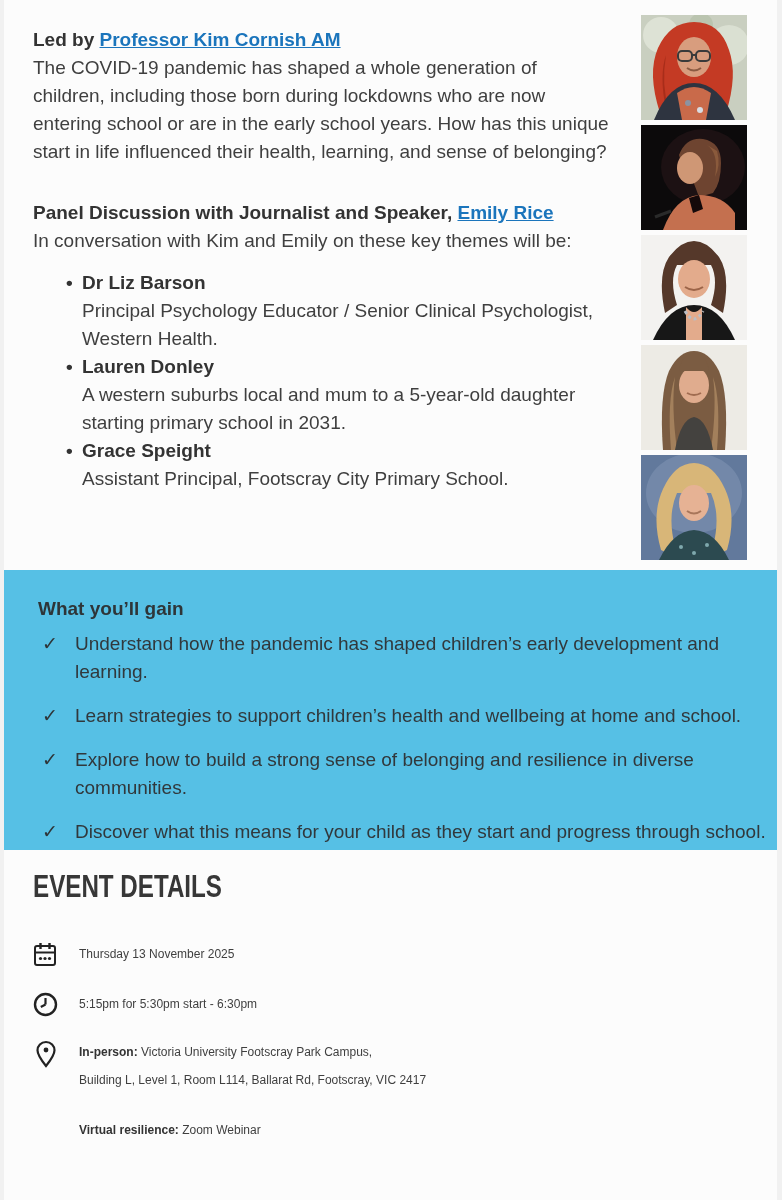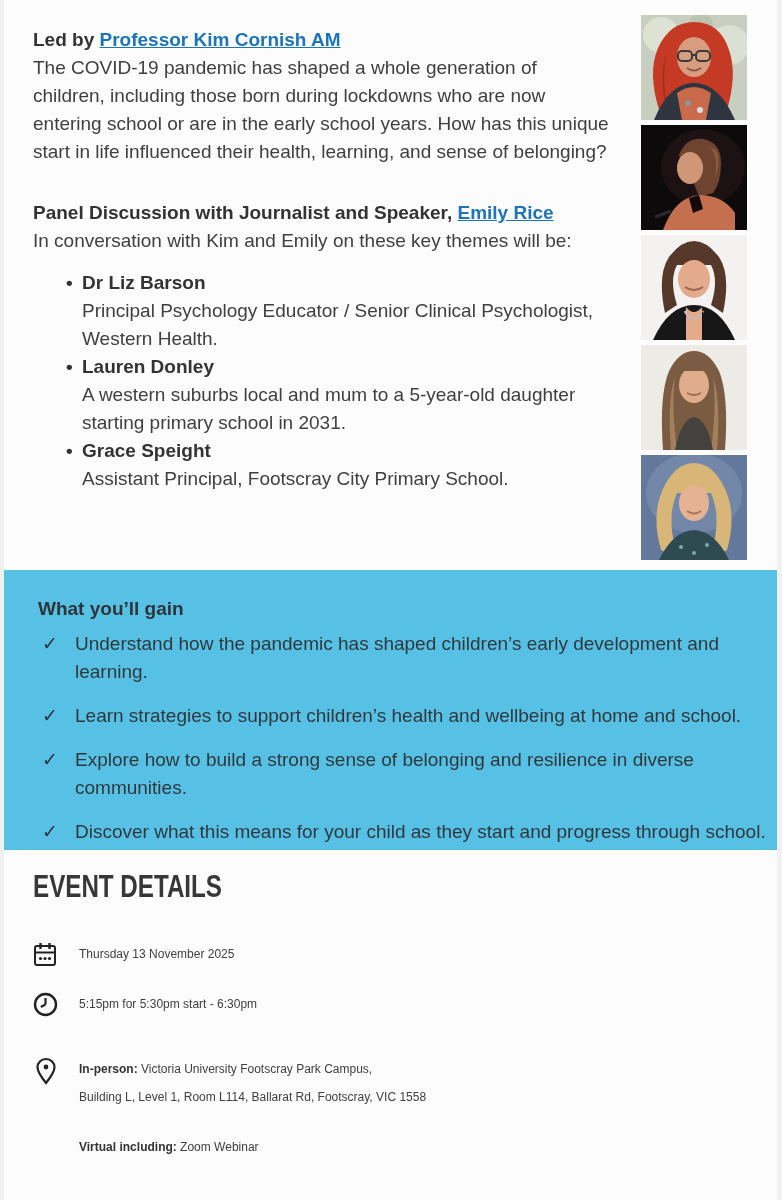--- a/index.html
+++ b/index.html
@@ -82,21 +82,21 @@
     font-size: 31px; line-height: 34px;
     font-weight: 700; color: #373737;
     letter-spacing: 0px;
     transform: scaleX(0.78);
     transform-origin: left center;
     white-space: nowrap;
   }
   .event-row { display: flex; font-size: 12px; line-height: 28px; }
   .row-date  { margin-top: 36px; }
   .row-time  { margin-top: 22px; }
-  .row-loc   { margin-top: 37px; }
+  .row-loc   { margin-top: 20px; }
   .row-virtual { margin-top: 22px; }
   .icon-col { flex: 0 0 46px; padding-top: 2px; }
   .icon-col svg { display: block; }
 </style>
 </head>
 <body>
 
 <div class="container">
 
   <div class="intro-section">
@@ -279,25 +279,25 @@
       <div class="icon-col">
         <svg width="22" height="29" viewBox="0 0 22 29" style="margin-left:2px">
           <path d="M11 2 C6 2 2.5 5.8 2.5 10.3 C2.5 15.5 11 26 11 26 C11 26 19.5 15.5 19.5 10.3 C19.5 5.8 16 2 11 2 Z" fill="none" stroke="#222" stroke-width="2.2"></path>
           <circle cx="11" cy="10" r="2.4" fill="#222"></circle>
         </svg>
       </div>
       <div>
         <div class="line">
           <span class="bold">In-person:</span><span> Victoria University Footscray Park Campus,</span>
         </div>
-        <div class="line">Building L, Level 1, Room L114, Ballarat Rd, Footscray, VIC 1558</div>
+        <div class="line">Building L, Level 1, Room L114, Ballarat Rd, Footscray, VIC 2417</div>
       </div>
     </div>
 
     <div class="event-row row-virtual">
       <div class="icon-col"></div>
       <div class="line">
-        <span class="bold">Virtual including:</span><span> Zoom Webinar</span>
+        <span class="bold">Virtual resilience:</span><span> Zoom Webinar</span>
       </div>
     </div>
   </div>
 
 </div>
 
 </body></html>

